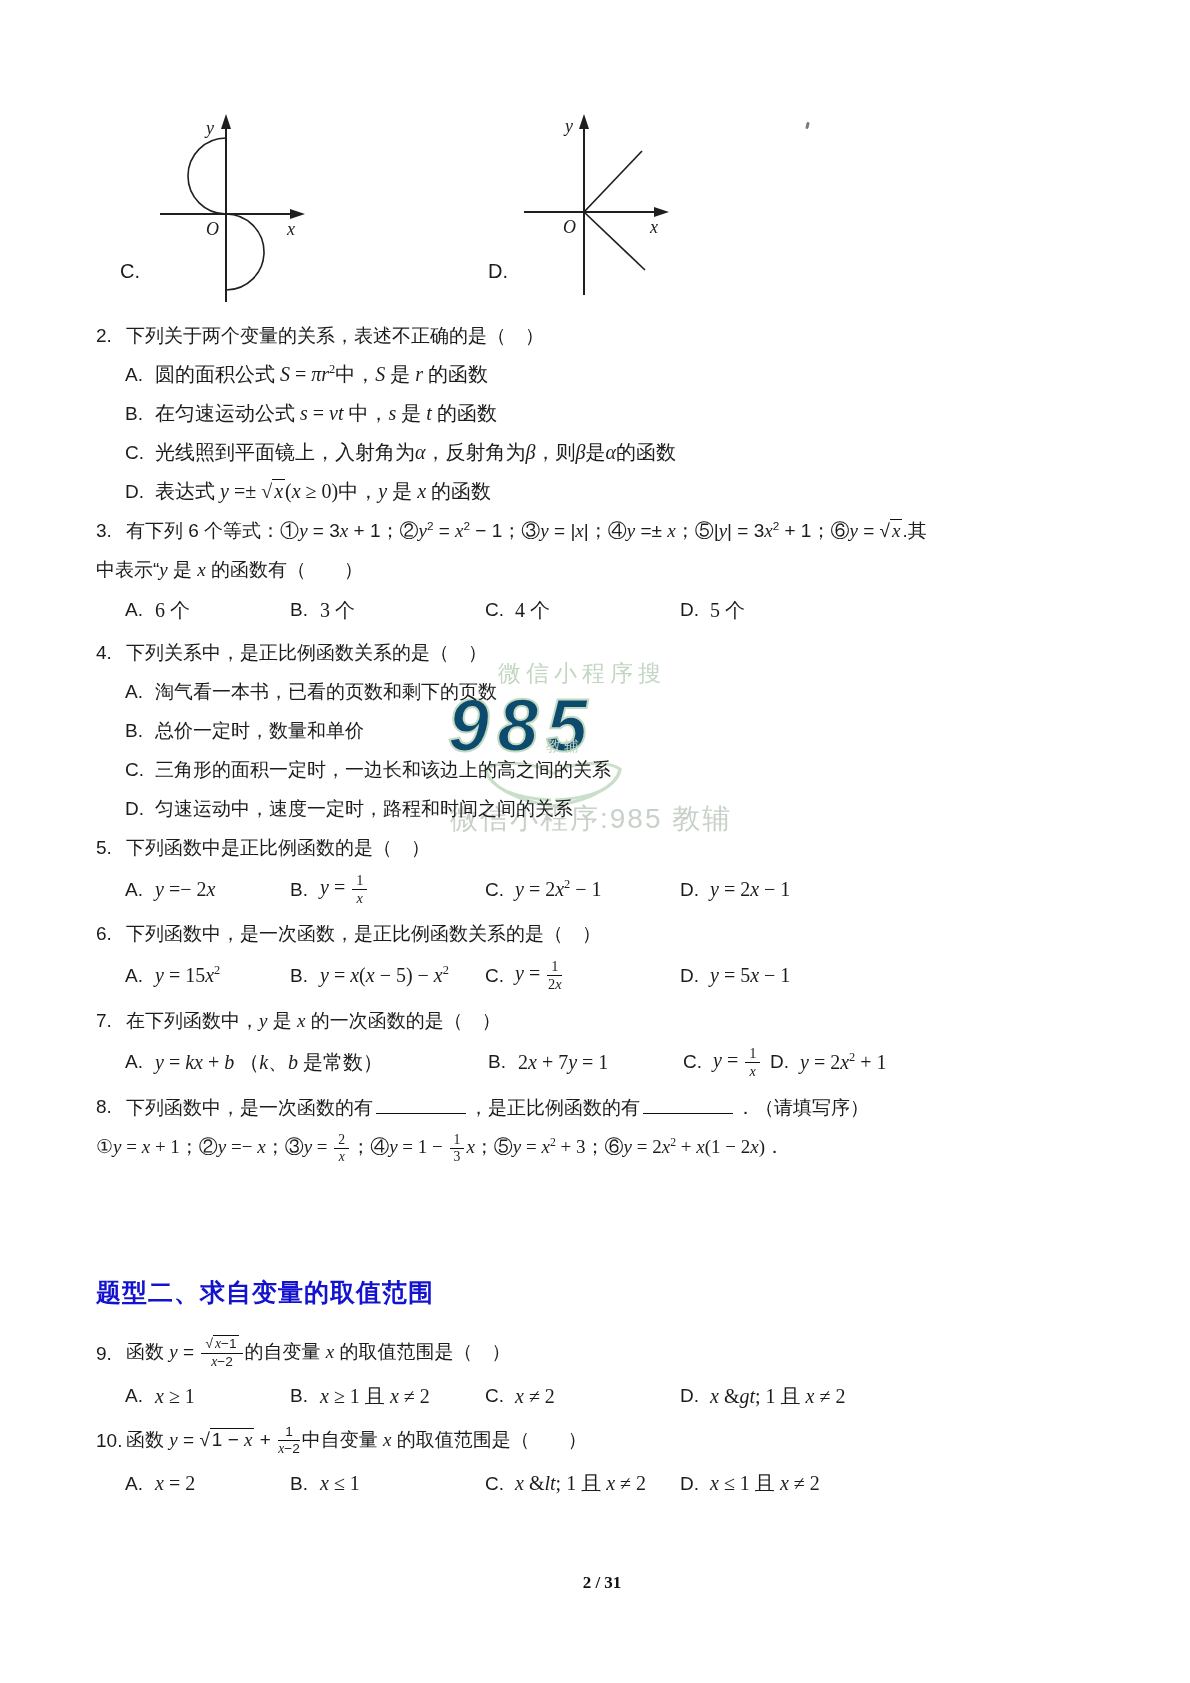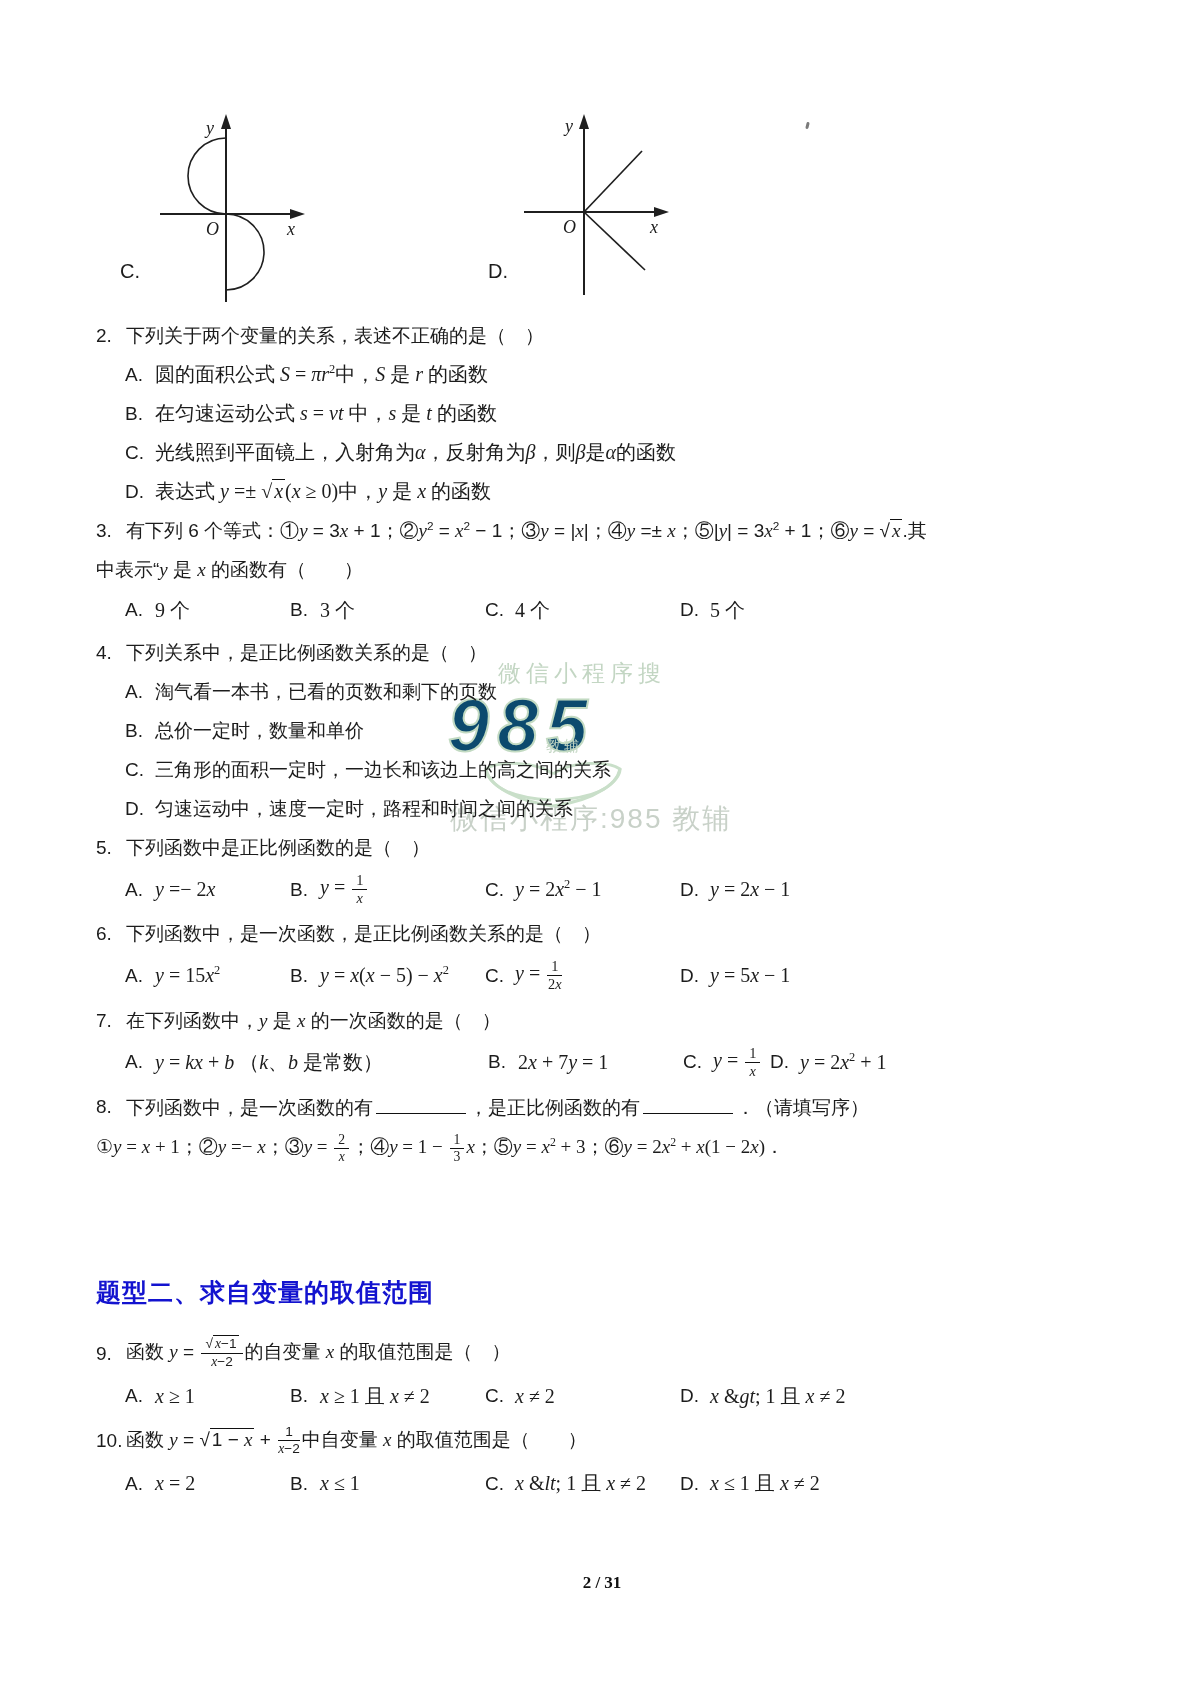--- a/index.html
+++ b/index.html
@@ -133,21 +133,21 @@
       <div class="qline">
         <span class="qnum">3.</span>
         <span class="stem">有下列 6 个等式：①<i class="v">y</i> = 3<i class="v">x</i> + 1；②<i class="v">y</i><sup>2</sup> = <i class="v">x</i><sup>2</sup> − 1；③<i class="v">y</i> = |<i class="v">x</i>|；④<i class="v">y</i> =± <i class="v">x</i>；⑤|<i class="v">y</i>| = 3<i class="v">x</i><sup>2</sup> + 1；⑥<i class="v">y</i> = <span class="sqrt">√<span class="rad"><i class="v">x</i></span></span>.其</span>
       </div>
       <div class="qline">
         <span class="stem">中表示“<i class="v">y</i> 是 <i class="v">x</i> 的函数有（　　）</span>
       </div>
       <div class="opt-row">
         <div class="cell c1">
             <span class="olabel">A.</span>
-            <span class="math">9 个</span>
+            <span class="math">6 个</span>
           </div>
         <div class="cell c2">
             <span class="olabel">B.</span>
             <span class="math">3 个</span>
           </div>
         <div class="cell c3">
             <span class="olabel">C.</span>
             <span class="math">4 个</span>
           </div>
         <div class="cell c4">

